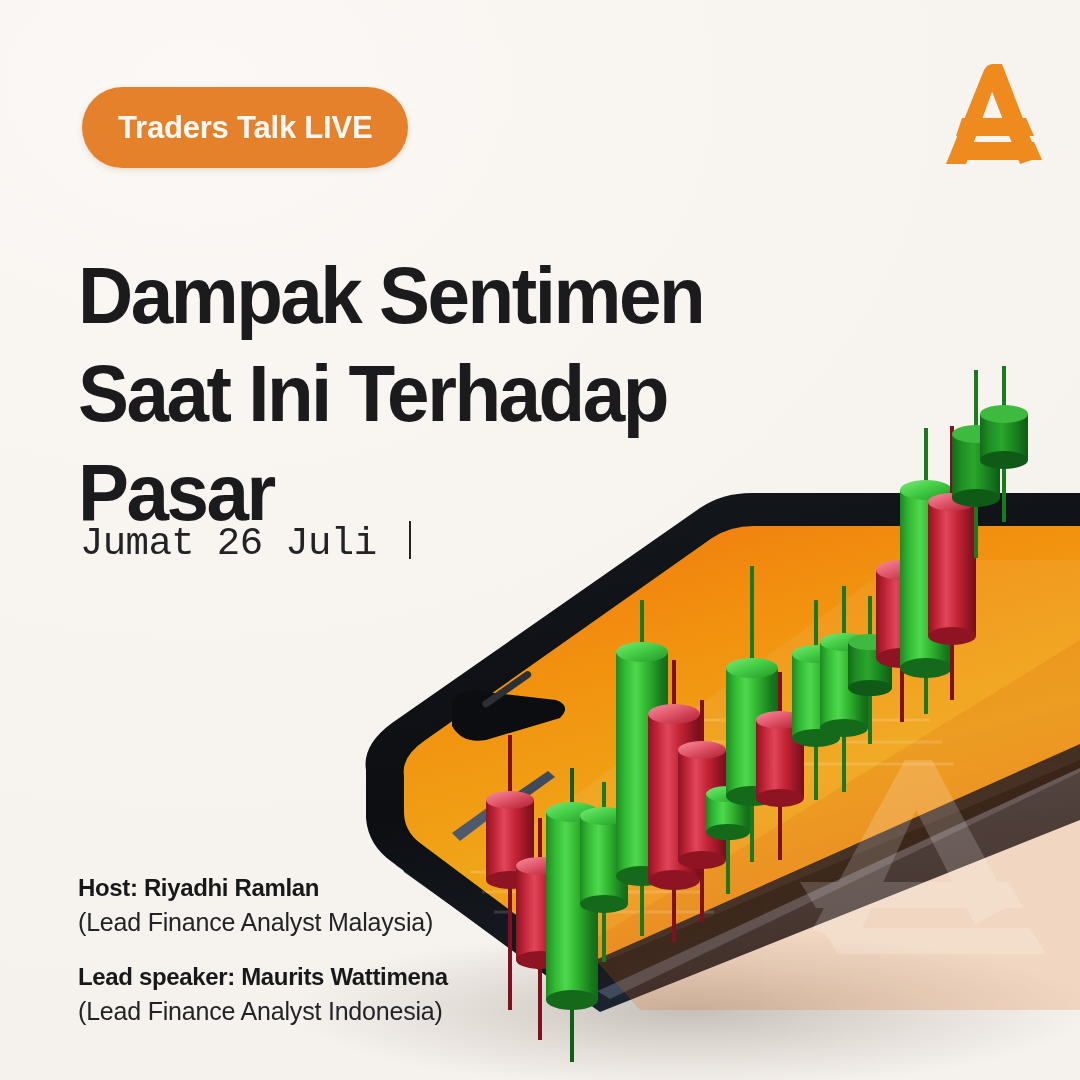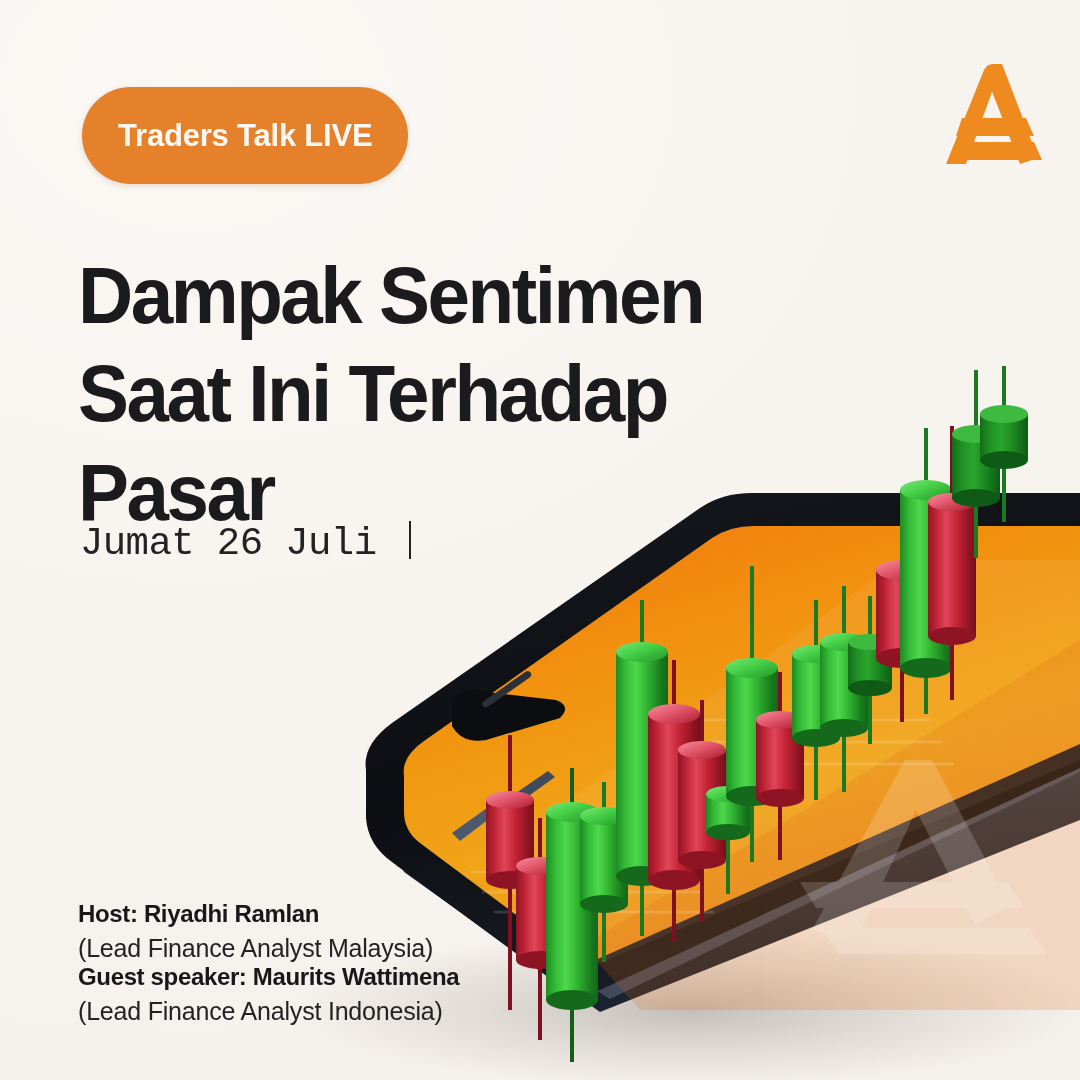--- a/index.html
+++ b/index.html
@@ -26,21 +26,21 @@
     background:
       radial-gradient(120% 90% at 18% 8%, #fbf8f5 0%, #f8f4f0 48%, #f5f1ec 100%);
   }
 
   
   .badge {
     position: absolute;
     left: 82px;
     top: 87px;
     height: 65px;
-    padding: 16px 36px;
+    padding: 8px 36px;
     display: flex;
     align-items: center;
     justify-content: center;
     border-radius: 999px;
     background: #e5812b;
     box-shadow: 0 2px 6px rgba(120, 70, 20, 0.16);
   }
   .badge-label {
     color: #fdf8f3;
     font-size: 31px;
@@ -98,21 +98,21 @@
     top: 5px;
   }
 
   
   .credits {
     position: absolute;
     left: 78px;
     bottom: 54px;
     z-index: 6;
   }
-  .credit-block { }
+  .credit-block { margin-bottom: 26px; }
   .credit-block:last-child { margin-bottom: 0; }
   .credit-name {
     color: #18181a;
     font-size: 24px;
     font-weight: bold;
     letter-spacing: -0.35px;
     margin-bottom: 6px;
     white-space: nowrap;
   }
   .credit-role {
@@ -435,18 +435,18 @@
     <span>Jumat 26 Juli</span>
     <span class="divider"></span>
   </div>
 
   <div class="credits">
     <div class="credit-block">
       <div class="credit-name">Host: Riyadhi Ramlan</div>
       <div class="credit-role">(Lead Finance Analyst Malaysia)</div>
     </div>
     <div class="credit-block">
-      <div class="credit-name">Guest speaker: Maurits Wattimena</div>
+      <div class="credit-name">Lead speaker: Maurits Wattimena</div>
       <div class="credit-role">(Lead Finance Analyst Indonesia)</div>
     </div>
   </div>
 
 </div>
 
 </body></html>

